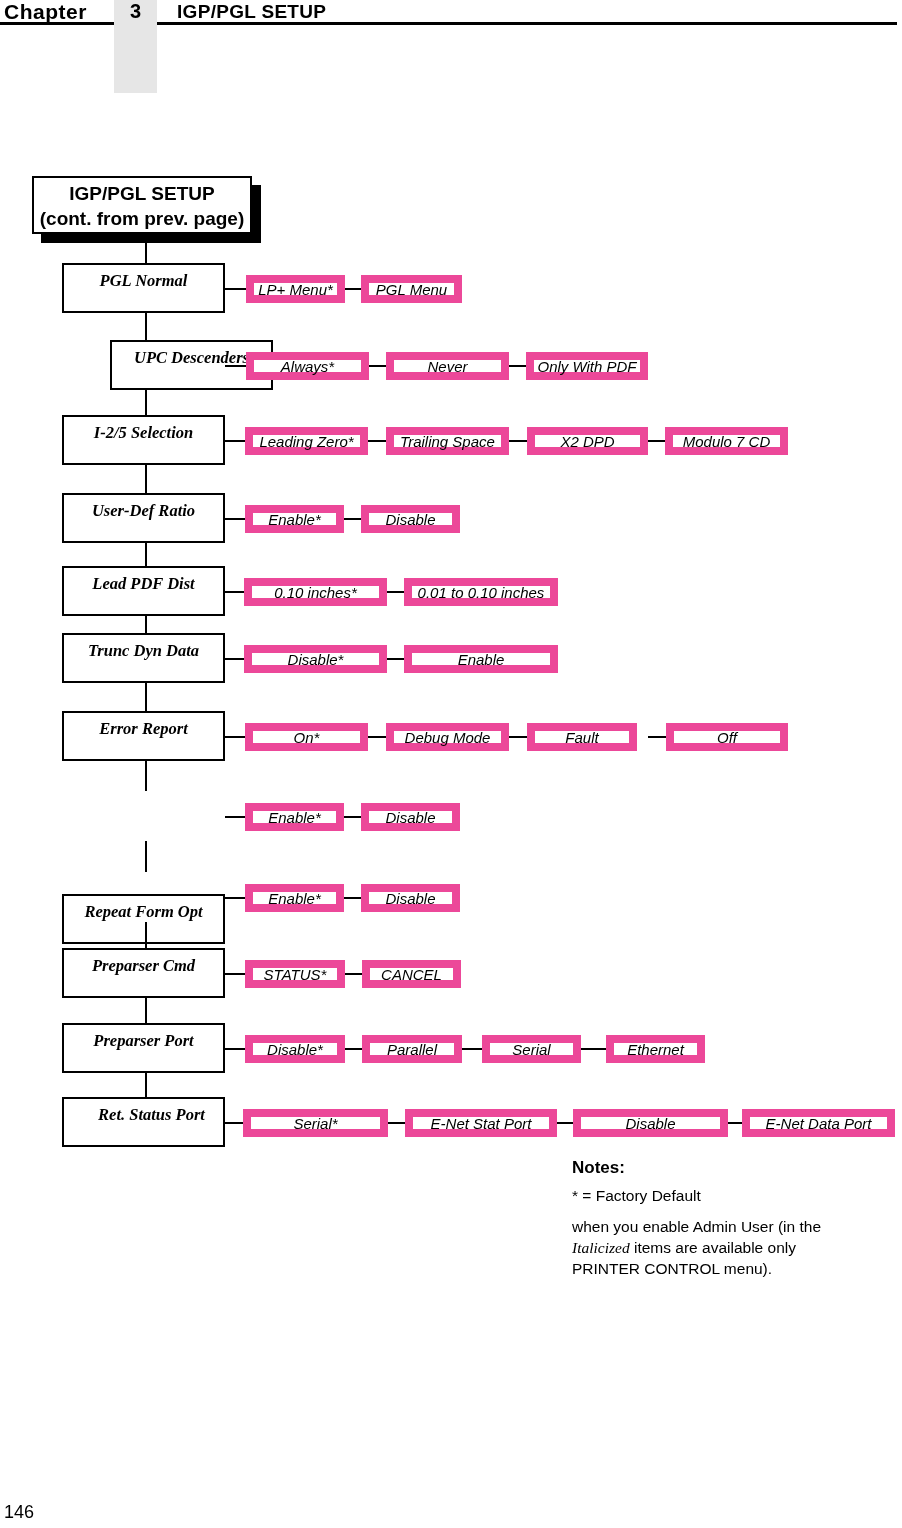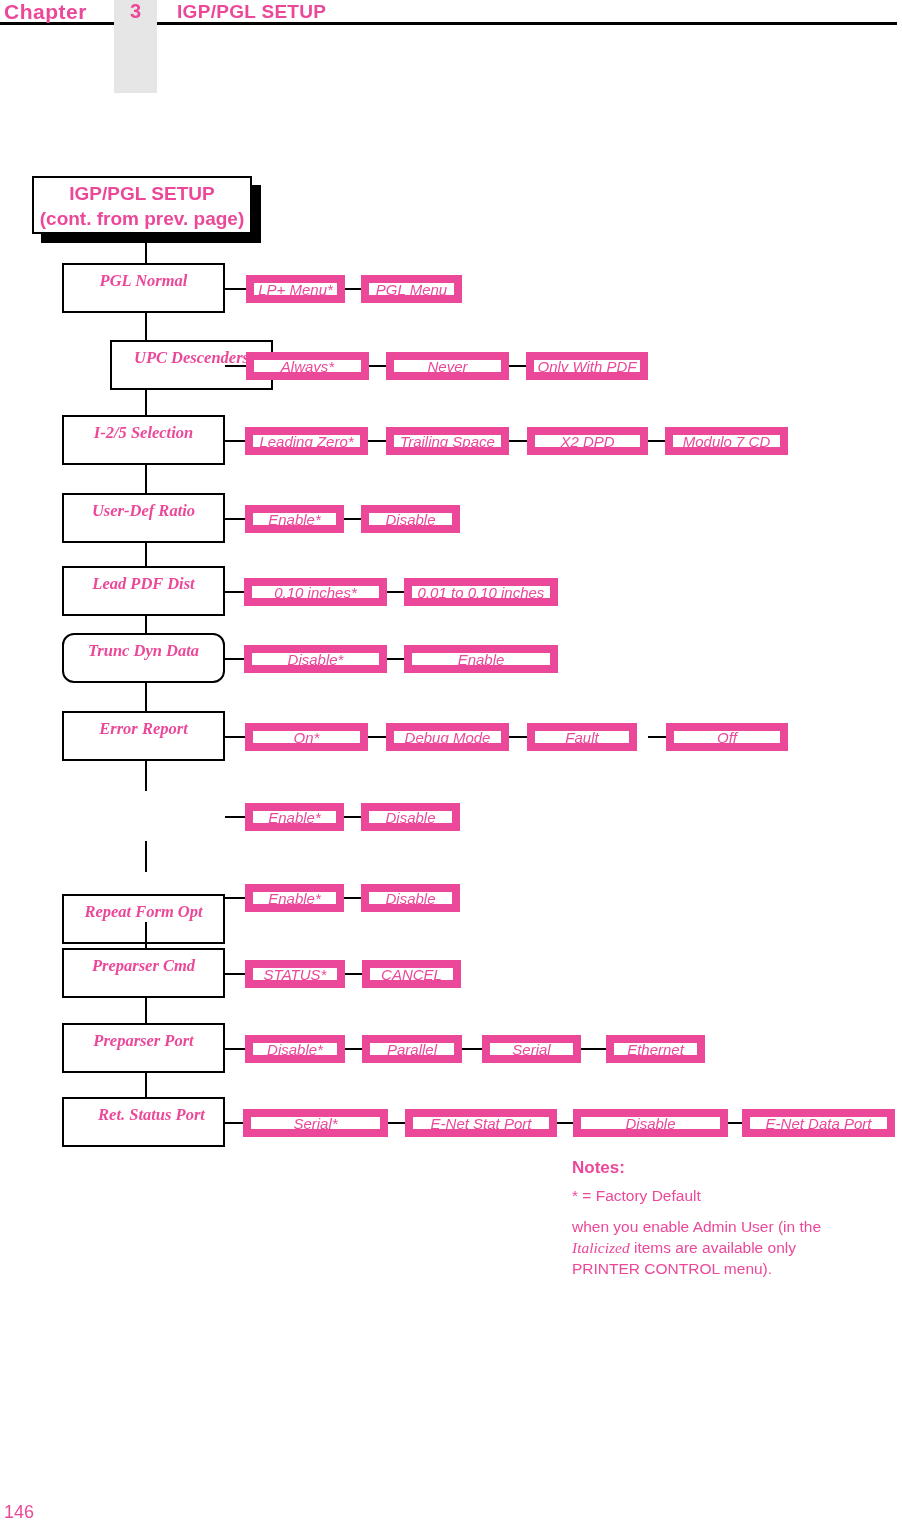--- a/index.html
+++ b/index.html
@@ -1,18 +1,18 @@
 <!DOCTYPE html>
 <html><head>
 <meta charset="utf-8">
 <style>
   html,body{margin:0;padding:0;background:#fff;}
   #page{
     position:relative;width:902px;height:1528px;background:#ffffff;
-    font-family:"Liberation Sans",sans-serif;color:#ec4899;overflow:hidden;
+    font-family:"Liberation Sans",sans-serif;color:#000000;overflow:hidden;
   }
   .abs{position:absolute;}
   
   .chapter-label{left:4px;top:0;font-size:21px;font-weight:bold;letter-spacing:0.5px;}
   .chapter-box{left:114px;top:0;width:43px;height:93px;background:#e6e6e6;}
   .chapter-num{left:114px;top:0;width:43px;text-align:center;font-size:20px;font-weight:bold;}
   .header-rule{top:22px;height:3px;background:#000;}
   .header-title{left:177px;top:1px;font-size:19px;font-weight:bold;letter-spacing:0.3px;}
   
   .root-box{
@@ -87,21 +87,21 @@
       <div class="abs opt-box" style="left: 245px; top: 505px; width: 99px;">Enable*</div>
       <div class="abs hline" style="left: 344px; top: 518px; width: 17px;"></div>
       <div class="abs opt-box" style="left: 361px; top: 505px; width: 99px;">Disable</div>
       <div class="abs vline" style="left: 145px; top: 543px; height: 23px;"></div>
       <div class="abs menu-box" style="left: 62px; top: 566px;">Lead PDF Dist</div>
       <div class="abs hline" style="left: 225px; top: 591px; width: 19px;"></div>
       <div class="abs opt-box" style="left: 244px; top: 578px; width: 143px;">0.10 inches*</div>
       <div class="abs hline" style="left: 387px; top: 591px; width: 17px;"></div>
       <div class="abs opt-box" style="left: 404px; top: 578px; width: 154px;">0.01 to 0.10 inches</div>
       <div class="abs vline" style="left: 145px; top: 616px; height: 17px;"></div>
-      <div class="abs menu-box" style="left: 62px; top: 633px; border-radius: 12px;">Trunc Dyn Data</div>
+      <div class="abs menu-box" style="left: 62px; top: 633px;">Trunc Dyn Data</div>
       <div class="abs hline" style="left: 225px; top: 658px; width: 19px;"></div>
       <div class="abs opt-box" style="left: 244px; top: 645px; width: 143px;">Disable*</div>
       <div class="abs hline" style="left: 387px; top: 658px; width: 17px;"></div>
       <div class="abs opt-box" style="left: 404px; top: 645px; width: 154px;">Enable</div>
       <div class="abs vline" style="left: 145px; top: 683px; height: 28px;"></div>
       <div class="abs menu-box" style="left: 62px; top: 711px;">Error Report</div>
       <div class="abs hline" style="left: 225px; top: 736px; width: 20px;"></div>
       <div class="abs opt-box" style="left: 245px; top: 723px; width: 123px;">On*</div>
       <div class="abs hline" style="left: 368px; top: 736px; width: 18px;"></div>
       <div class="abs opt-box" style="left: 386px; top: 723px; width: 123px;">Debug Mode</div>

